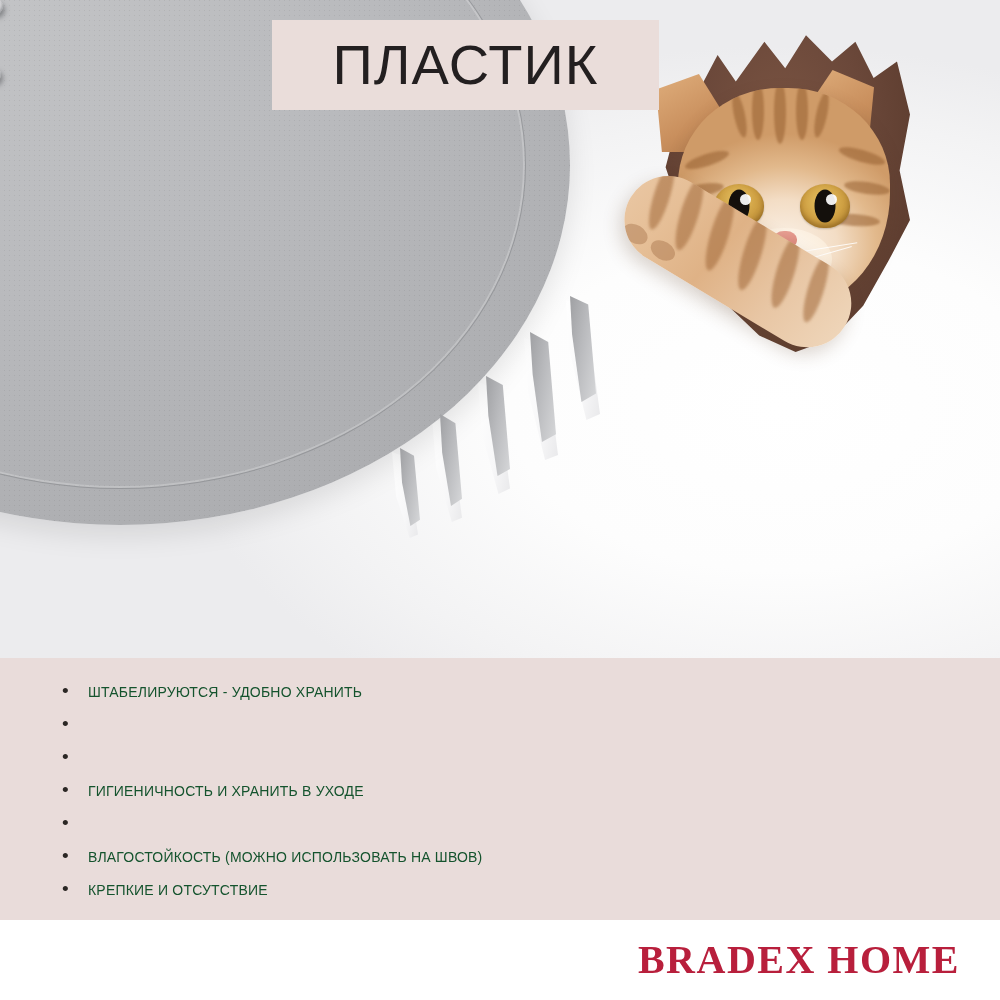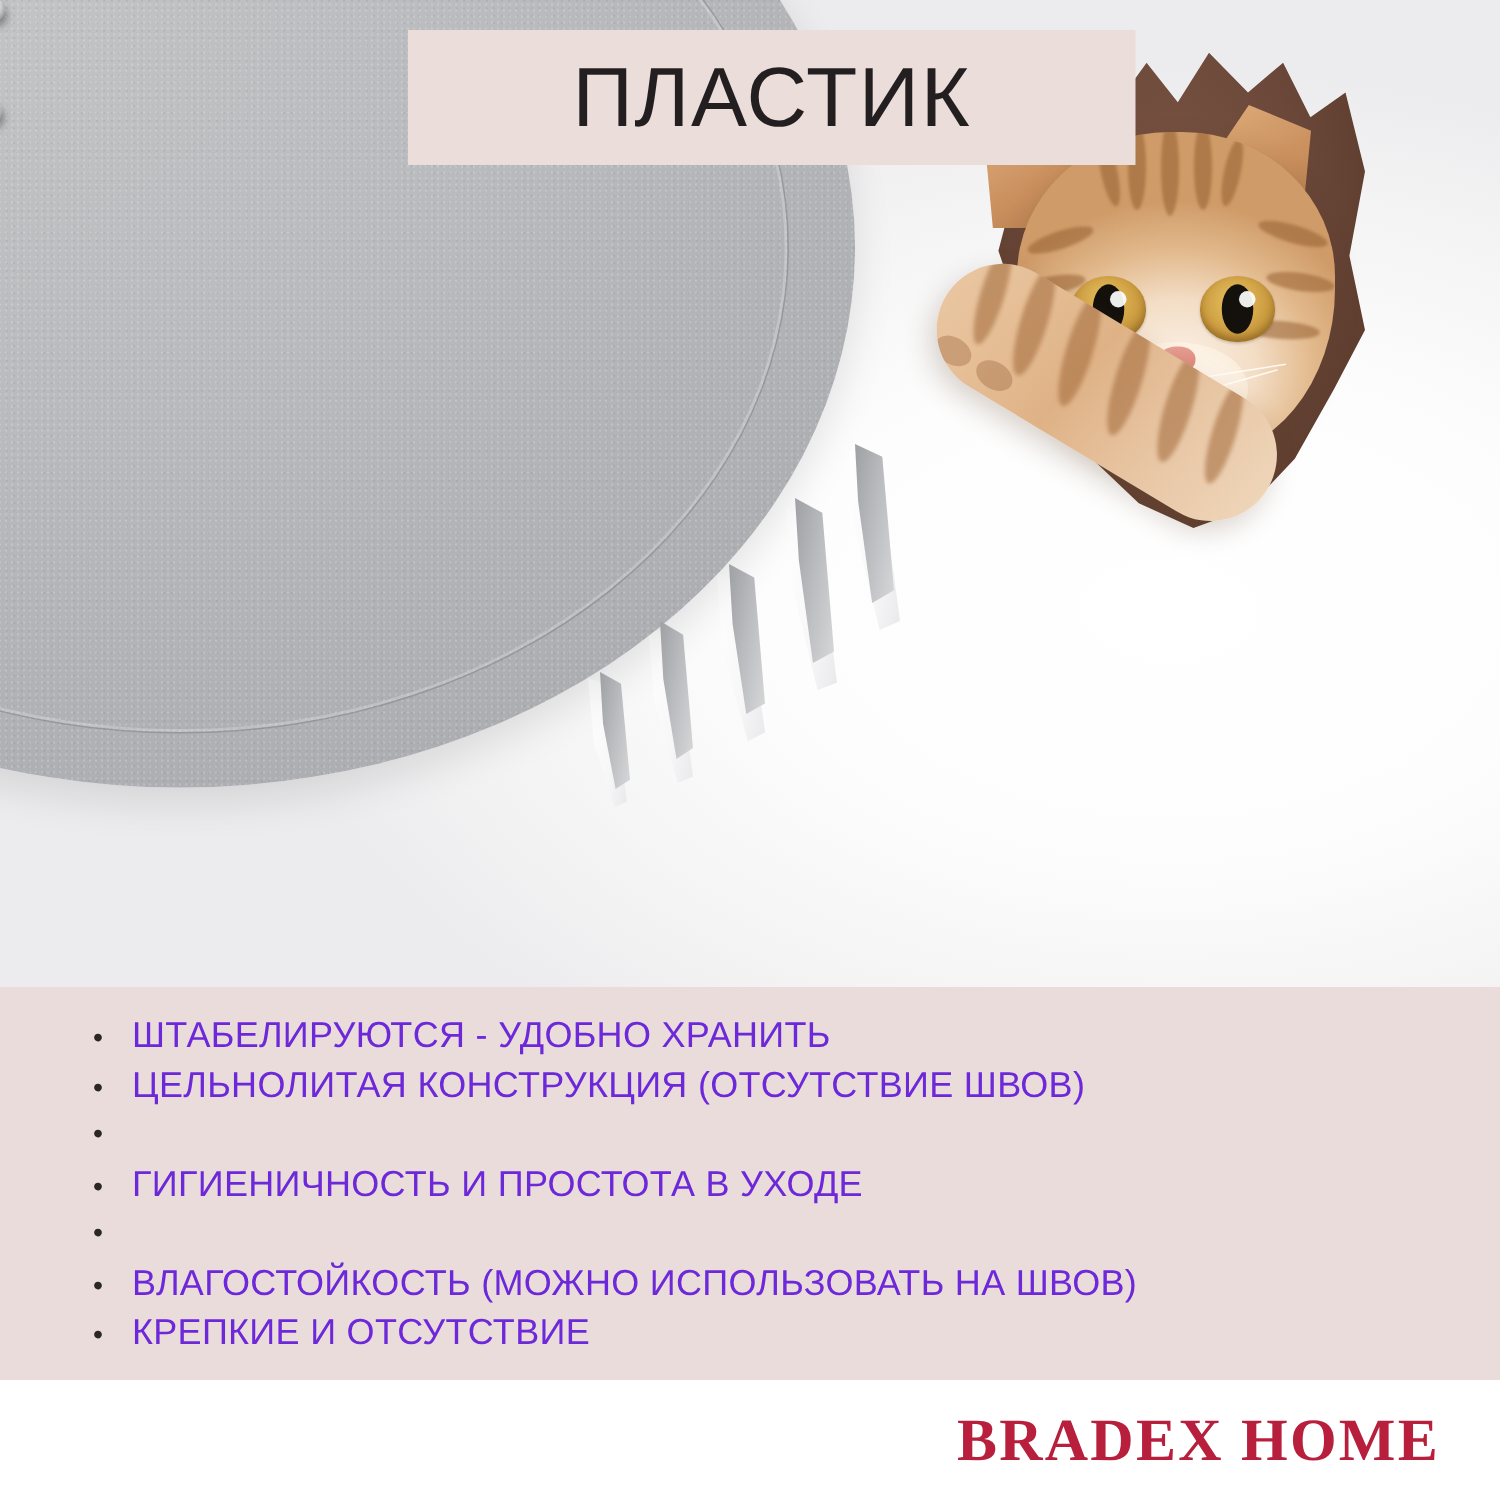--- a/index.html
+++ b/index.html
@@ -215,21 +215,21 @@
     position:absolute; bottom:6px;
     width:26px; height:18px;
     border-radius:50%;
     background:rgba(150,95,55,.35);
   }
 
   
   .title-banner {
     position:absolute;
     left:272px; top:20px;
-    width:485px; height:90px;
+    width:387px; height:90px;
     background:#eaddda;
     display:flex; align-items:center; justify-content:center;
     z-index:30;
   }
   .title-banner .title-text {
     font-size:56px;
     letter-spacing:1px;
     color:#231f20;
     font-weight:400;
     line-height:1;
@@ -253,23 +253,23 @@
     height:33px;
   }
   .feature-bullet {
     width:26px;
     flex:0 0 26px;
     color:#2b2724;
     font-size:19px;
     line-height:33px;
   }
   .feature-text {
-    font-size:24px;
+    font-size:14px;
     letter-spacing:.2px;
-    color:#6d28d9;
+    color:#14532d;
     line-height:33px;
     white-space:nowrap;
   }
 
   
   .footer {
     position:absolute;
     left:0; top:920px;
     width:1000px; height:80px;
     background:#ffffff;
@@ -387,28 +387,27 @@
   </div>
 
   <div class="features">
     <ul class="feature-list">
       <li class="feature-item">
         <span class="feature-bullet">•</span>
         <span class="feature-text">ШТАБЕЛИРУЮТСЯ - УДОБНО ХРАНИТЬ</span>
       </li>
       <li class="feature-item">
         <span class="feature-bullet">•</span>
-        <span class="feature-text">ЦЕЛЬНОЛИТАЯ КОНСТРУКЦИЯ (ОТСУТСТВИЕ ШВОВ)</span>
-      </li>
-      <li class="feature-item">
-        <span class="feature-bullet">•</span>
-      </li>
-      <li class="feature-item">
-        <span class="feature-bullet">•</span>
-        <span class="feature-text">ГИГИЕНИЧНОСТЬ И ПРОСТОТА В УХОДЕ</span>
+      </li>
+      <li class="feature-item">
+        <span class="feature-bullet">•</span>
+      </li>
+      <li class="feature-item">
+        <span class="feature-bullet">•</span>
+        <span class="feature-text">ГИГИЕНИЧНОСТЬ И ХРАНИТЬ В УХОДЕ</span>
       </li>
       <li class="feature-item">
         <span class="feature-bullet">•</span>
       </li>
       <li class="feature-item">
         <span class="feature-bullet">•</span>
         <span class="feature-text">ВЛАГОСТОЙКОСТЬ (МОЖНО ИСПОЛЬЗОВАТЬ НА ШВОВ)</span>
       </li>
       <li class="feature-item">
         <span class="feature-bullet">•</span>

